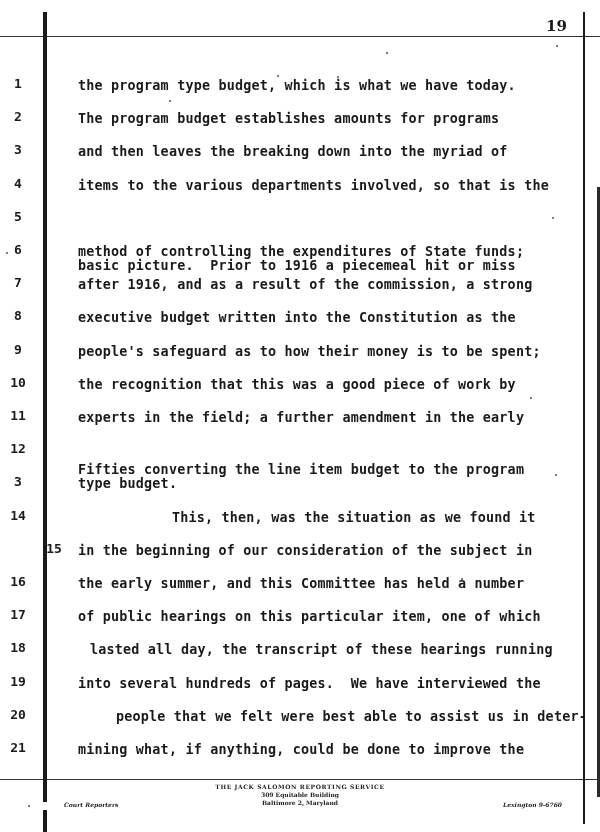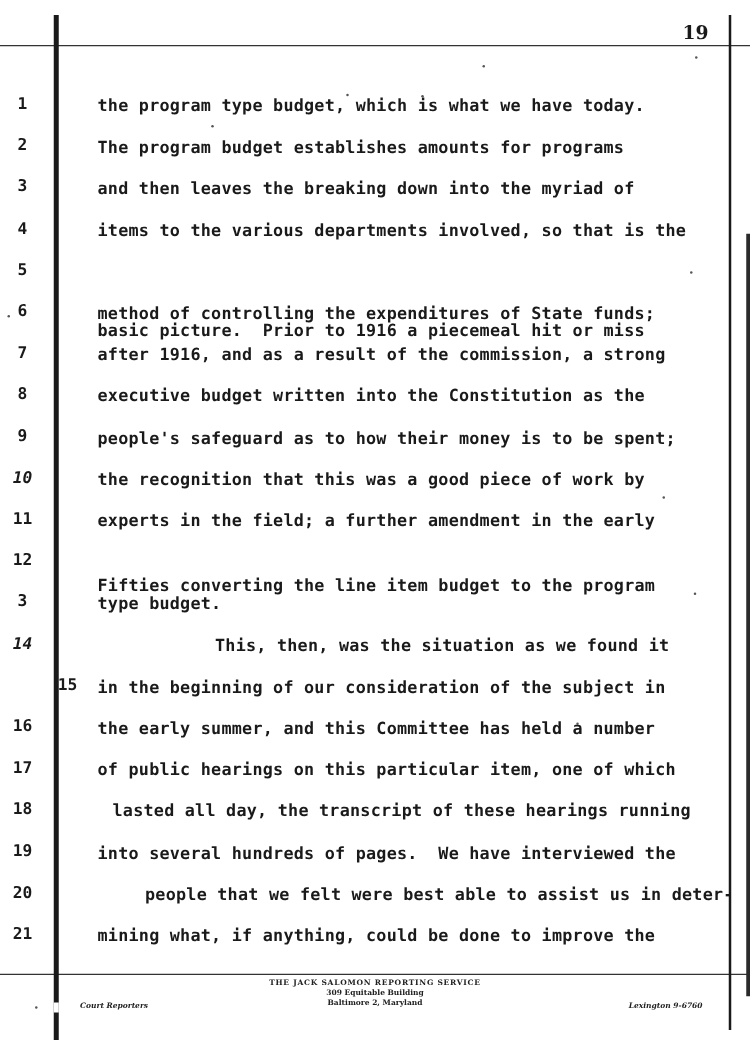--- a/index.html
+++ b/index.html
@@ -156,25 +156,25 @@
   <div class="line-numbers" id="line-numbers">
       <div class="line-number" style="top: 6px;">1</div>
       <div class="line-number" style="top: 39.2px;">2</div>
       <div class="line-number" style="top: 72.4px;">3</div>
       <div class="line-number" style="top: 105.6px;">4</div>
       <div class="line-number" style="top: 138.8px;">5</div>
       <div class="line-number" style="top: 172px;">6</div>
       <div class="line-number" style="top: 205.2px;">7</div>
       <div class="line-number" style="top: 238.4px;">8</div>
       <div class="line-number" style="top: 271.6px;">9</div>
-      <div class="line-number" style="top: 304.8px; font-style: italic;">10</div>
+      <div class="line-number" style="top: 304.8px;">10</div>
       <div class="line-number" style="top: 338px;">11</div>
       <div class="line-number" style="top: 371.2px;">12</div>
       <div class="line-number" style="top: 404.4px;">3</div>
-      <div class="line-number" style="top: 437.6px; font-style: italic;">14</div>
+      <div class="line-number" style="top: 437.6px;">14</div>
       <div class="line-number" style="top: 470.8px; margin-left: 36px;">15</div>
       <div class="line-number" style="top: 504px;">16</div>
       <div class="line-number" style="top: 537.2px;">17</div>
       <div class="line-number" style="top: 570.4px;">18</div>
       <div class="line-number" style="top: 603.6px;">19</div>
       <div class="line-number" style="top: 636.8px;">20</div>
       <div class="line-number" style="top: 670px;">21</div>
     </div>
   <div class="text-lines" id="text-lines">
       <div class="text-line" style="top: 8px;">the program type budget, which is what we have today.</div>

